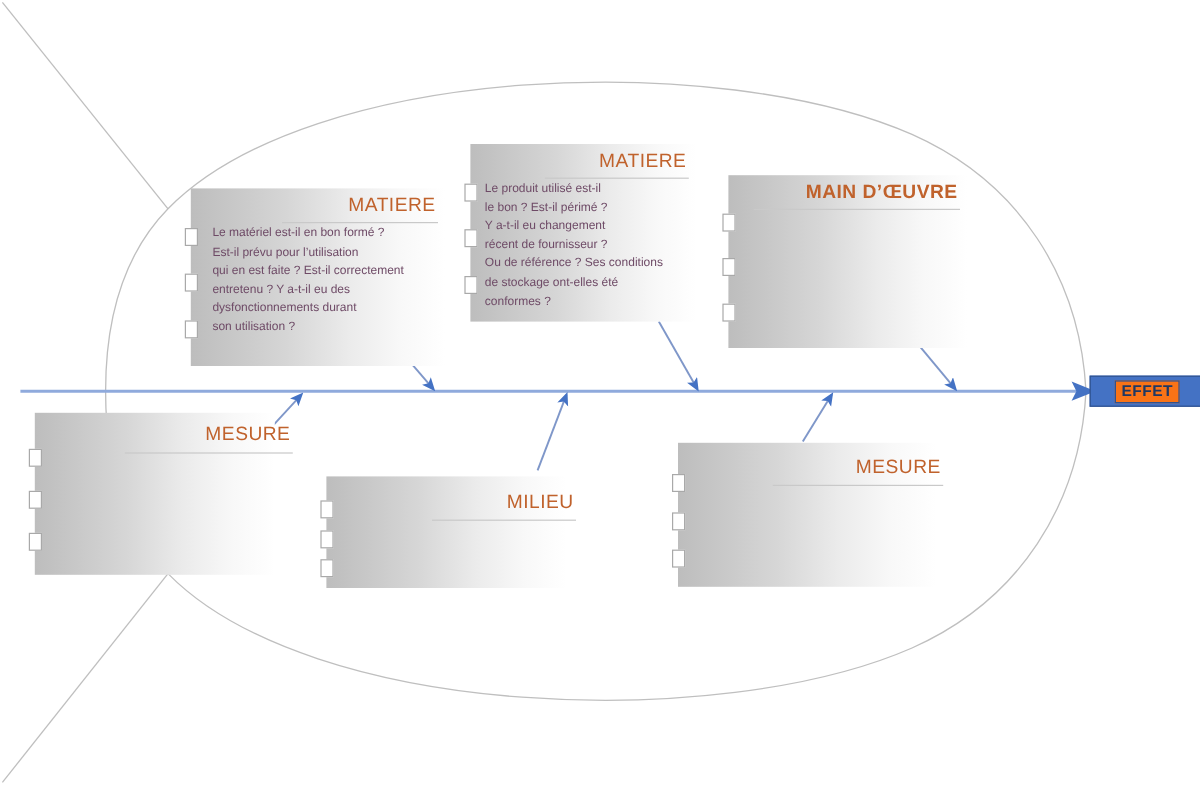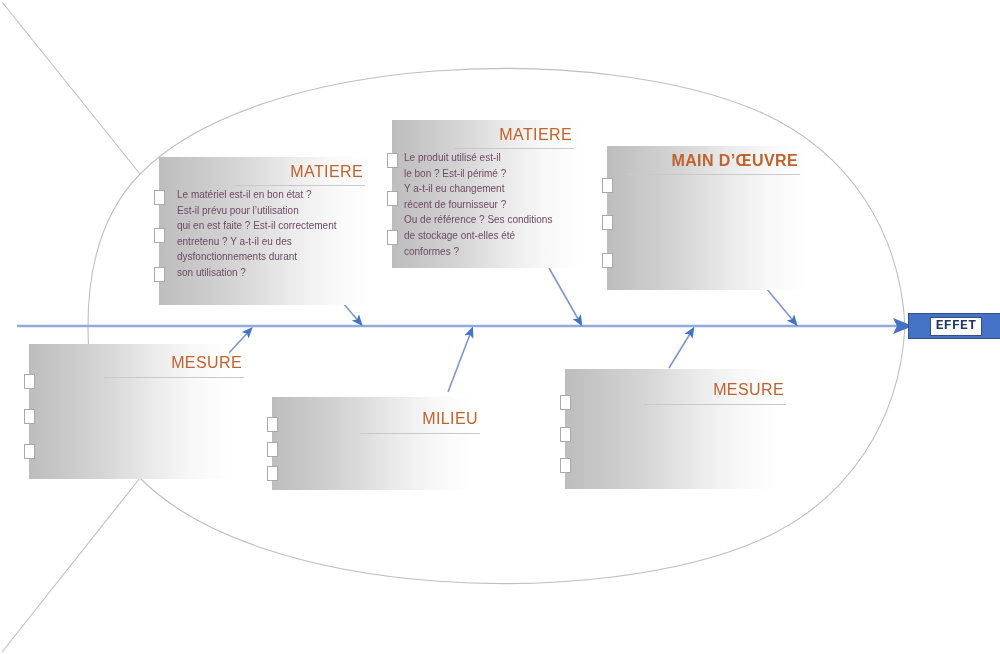--- a/index.html
+++ b/index.html
@@ -80,29 +80,29 @@
   #effet-box {
     position: absolute;
     box-sizing: border-box;
     background: #4472c4;
     border: 1px solid #2f528f;
     display: flex;
     align-items: center;
     justify-content: center;
   }
   #effet-label {
-    background: #ffffff;
+    background: #f97316;
     border: 1px solid #2f528f;
     color: #1f3864;
     font-size: 13px;
     font-weight: bold;
     letter-spacing: 0.3px;
     padding: 0px 5px 1px 5px;
     line-height: 16px;
-    font-family: Liberation Mono, monospace;
+    font-family: Liberation Sans, sans-serif;
   }
 </style>
 </head>
 <body>
 
 <div id="canvas">
 
   <svg id="fish-svg" viewBox="0 0 1000 654">
     <defs>
       <marker id="arrowhead" markerWidth="7" markerHeight="7" refX="5.4" refY="3" orient="auto">
@@ -128,21 +128,21 @@
     <line x1="448" y1="392" x2="472" y2="329" stroke="#7f97c9" stroke-width="1.6" marker-end="url(#arrowhead)"></line>
     <line x1="669" y1="368" x2="693" y2="329" stroke="#7f97c9" stroke-width="1.6" marker-end="url(#arrowhead)"></line>
   </svg>
 
   <div class="cause-box" id="box-materiel" style="left:159px; top:157px; width:212px; height:148px;">
     <span class="handle h1"></span>
     <span class="handle h2"></span>
     <span class="handle h3"></span>
     <div class="cause-title">MATIERE</div>
     <div class="title-rule" style="width:130px;"></div>
-    <div class="cause-body">Le matériel est-il en bon état ?
+    <div class="cause-body">Le matériel est-il en bon formé ?
 Est-il prévu pour l’utilisation
 qui en est faite ? Est-il correctement
 entretenu ? Y a-t-il eu des
 dysfonctionnements durant
 son utilisation ?</div>
   </div>
 
   <div class="cause-box" id="box-matiere" style="left:392px; top:120px; width:188px; height:148px;">
     <span class="handle h1"></span>
     <span class="handle h2"></span>

